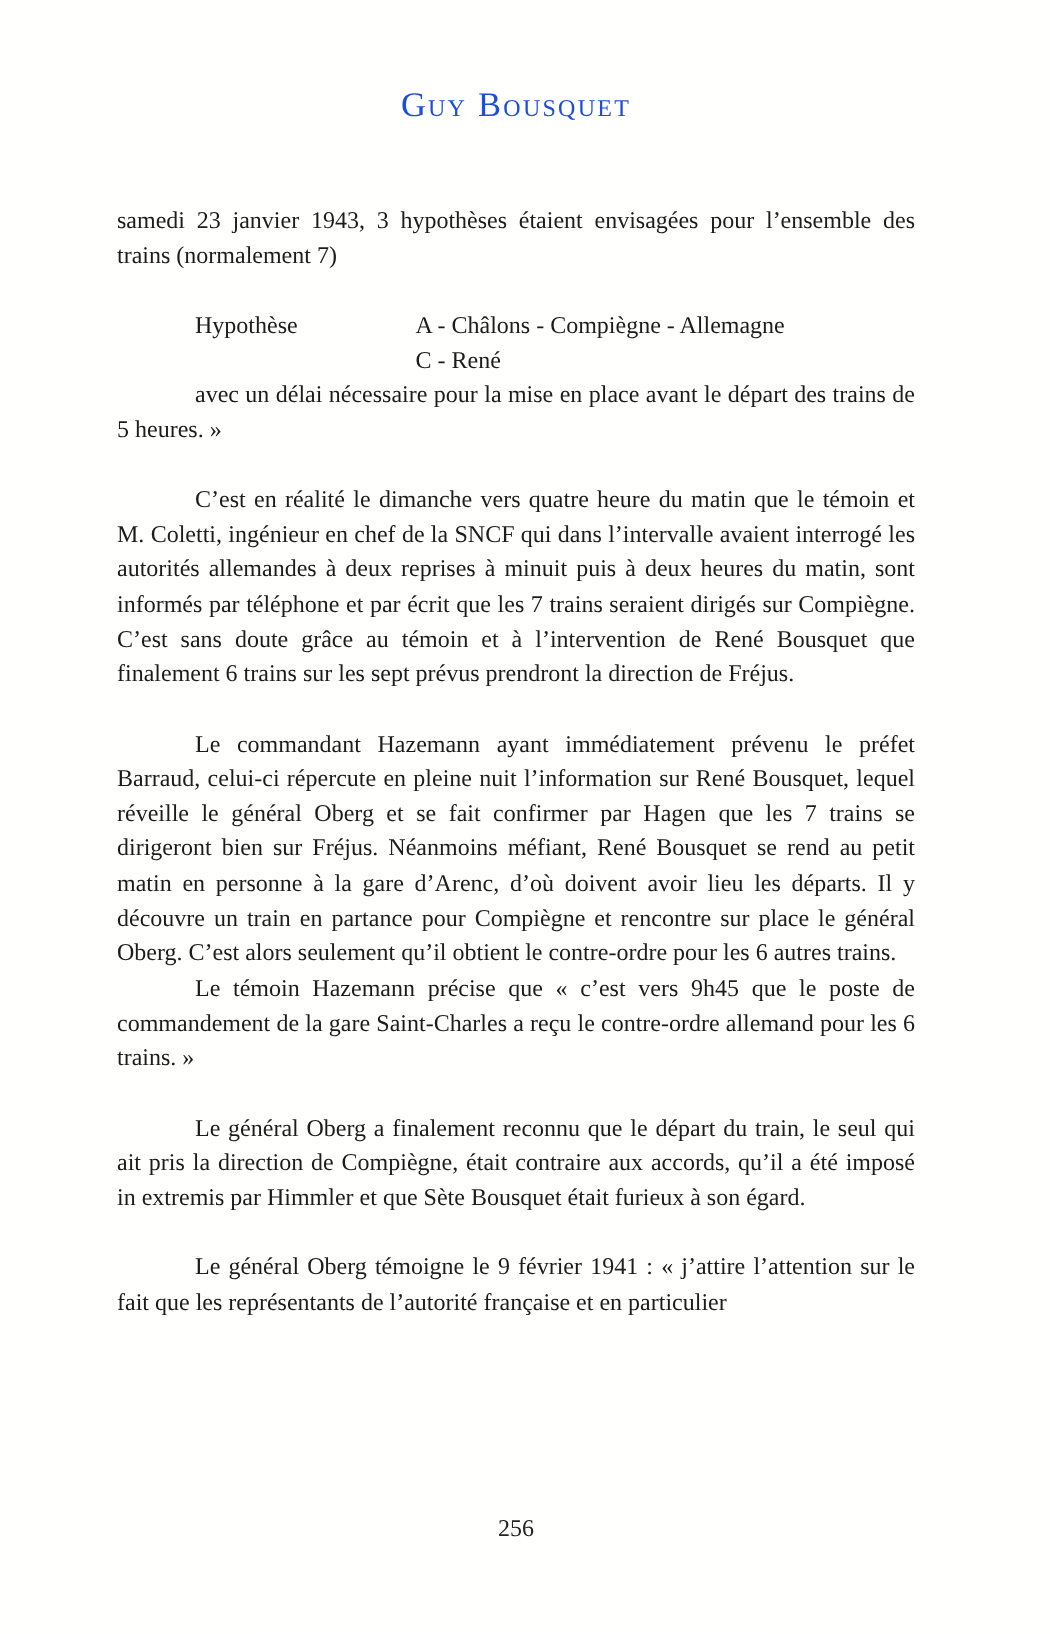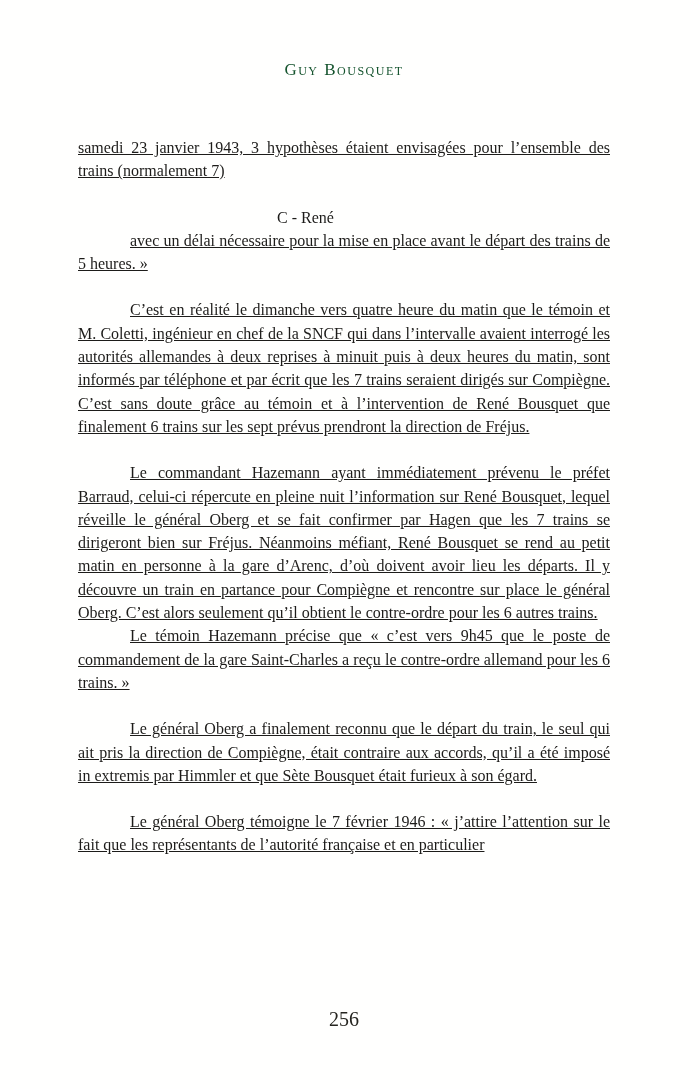--- a/index.html
+++ b/index.html
@@ -20,34 +20,33 @@
     box-sizing: border-box;
   }
   .running-header {
     position: absolute;
     top: 58px;
     left: 78px;
     width: 532px;
     text-align: center;
     font-variant: small-caps;
     letter-spacing: 1.5px;
-    font-size: 17px;
-    color: #14532d;
+    font-size: 23px;
+    color: #1d4ed8;
   }
   .text-block {
     position: absolute;
     top: 136px;
     left: 78px;
     width: 532px;
     text-align: justify;
   }
   .para {
     margin: 0 0 23px 0;
     text-align: justify;
-    text-decoration: underline;
   }
   .para.tight {
     margin-bottom: 0;
   }
   .para.indent {
     text-indent: 52px;
   }
   .hypothesis {
     margin: 0;
   }
@@ -62,51 +61,55 @@
   }
   .hyp-item {
     flex: 1 1 auto;
   }
   .page-number {
     position: absolute;
     top: 1008px;
     left: 78px;
     width: 532px;
     text-align: center;
-    font-size: 20px;
+    font-size: 16px;
     color: #25241f;
   }
 </style>
 </head>
 <body>
 
 <div class="page">
 
   <div class="running-header">Guy Bousquet</div>
 
   <div class="text-block">
 
     <p class="para">samedi 23 janvier 1943, 3 hypothèses étaient envisagées pour l’ensemble des trains (normalement 7)</p>
 
     <div class="hypothesis">
       <div class="hyp-row">
+        <span class="hyp-label">Hypothèse</span>
+        <span class="hyp-item">A - Châlons - Compiègne - Allemagne</span>
+      </div>
+      <div class="hyp-row">
         <span class="hyp-label"></span>
         <span class="hyp-item">C - René</span>
       </div>
     </div>
 
     <p class="para indent">avec un délai nécessaire pour la mise en place avant le départ des trains de 5 heures. »</p>
 
     <p class="para indent">C’est en réalité le dimanche vers quatre heure du matin que le témoin et M. Coletti, ingénieur en chef de la SNCF qui dans l’intervalle avaient interrogé les autorités allemandes à deux reprises à minuit puis à deux heures du matin, sont informés par téléphone et par écrit que les 7 trains seraient dirigés sur Compiègne. C’est sans doute grâce au témoin et à l’intervention de René Bousquet que finalement 6 trains sur les sept prévus prendront la direction de Fréjus.</p>
 
     <p class="para indent tight">Le commandant Hazemann ayant immédiatement prévenu le préfet Barraud, celui-ci répercute en pleine nuit l’information sur René Bousquet, lequel réveille le général Oberg et se fait confirmer par Hagen que les 7 trains se dirigeront bien sur Fréjus. Néanmoins méfiant, René Bousquet se rend au petit matin en personne à la gare d’Arenc, d’où doivent avoir lieu les départs. Il y découvre un train en partance pour Compiègne et rencontre sur place le général Oberg. C’est alors seulement qu’il obtient le contre-ordre pour les 6 autres trains.</p>
 
     <p class="para indent">Le témoin Hazemann précise que « c’est vers 9h45 que le poste de commandement de la gare Saint-Charles a reçu le contre-ordre allemand pour les 6 trains. »</p>
 
     <p class="para indent">Le général Oberg a finalement reconnu que le départ du train, le seul qui ait pris la direction de Compiègne, était contraire aux accords, qu’il a été imposé in extremis par Himmler et que Sète Bousquet était furieux à son égard.</p>
 
-    <p class="para indent tight">Le général Oberg témoigne le 7 février 1946 : « j’attire l’attention sur le fait que les représentants de l’autorité française et en particulier</p>
+    <p class="para indent tight">Le général Oberg témoigne le 9 février 1941 : « j’attire l’attention sur le fait que les représentants de l’autorité française et en particulier</p>
 
   </div>
 
   <div class="page-number">256</div>
 
 </div>
 
 </body></html>

